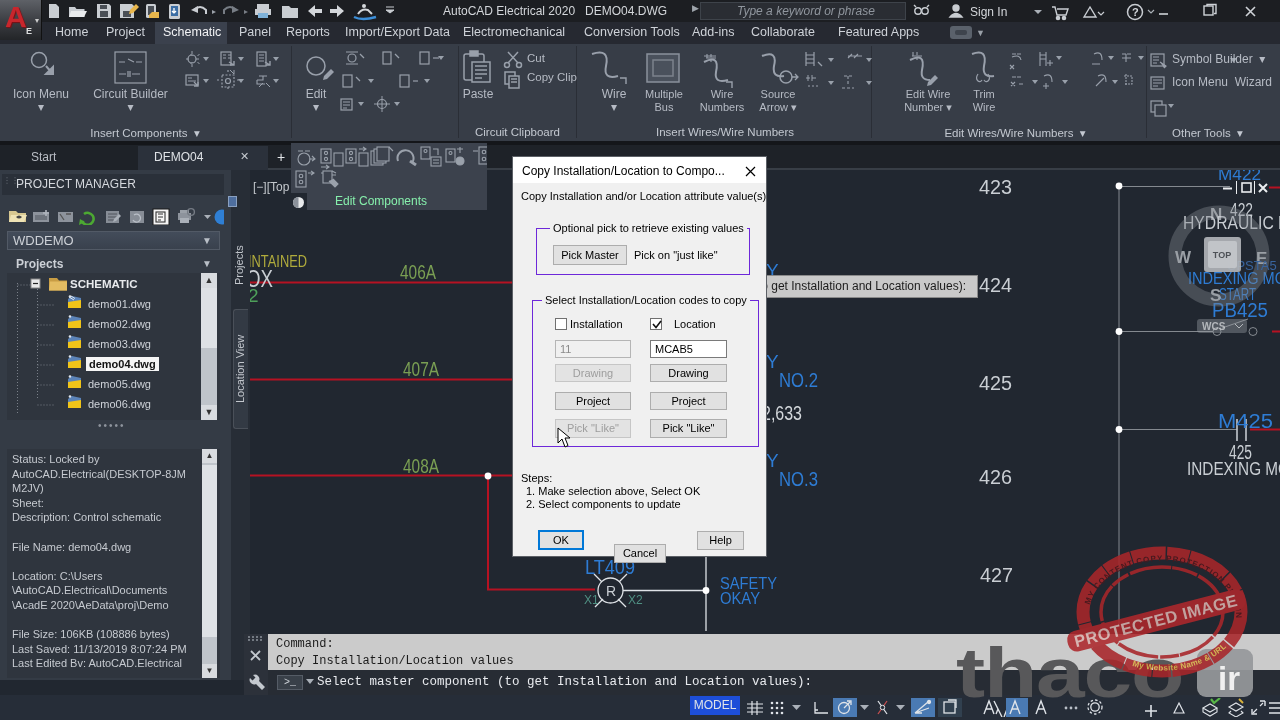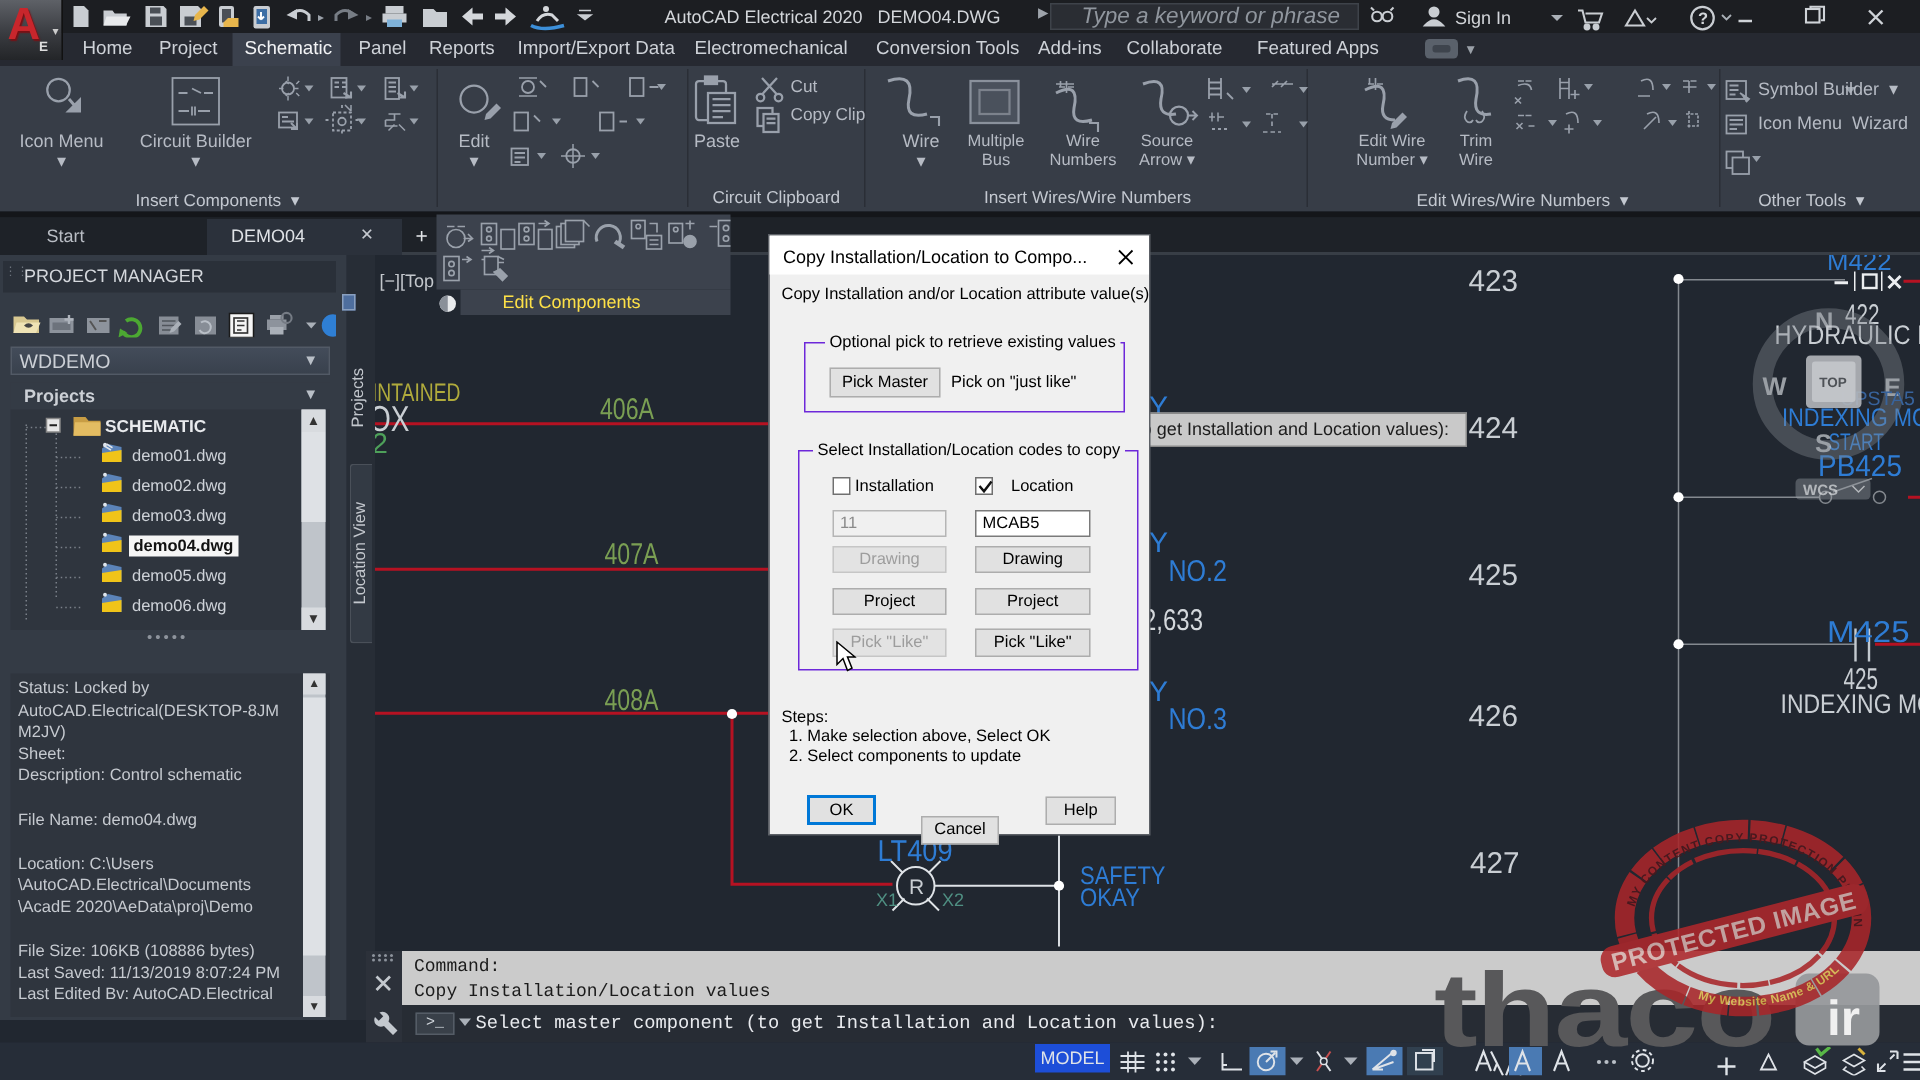--- a/index.html
+++ b/index.html
@@ -6,21 +6,21 @@
   html,body { width:1280px; height:720px; overflow:hidden; background:#212730; }
   body { font-family:"Liberation Sans", sans-serif; position:relative; }
   .abs { position:absolute; }
   
   #titlebar { left:0; top:0; width:1280px; height:22px; background:#1c1e22; }
   #logo { left:0; top:0; width:42px; height:40px; background:linear-gradient(#5e6167,#3a3c41 55%,#232528); z-index:30; border-right:1px solid #111; }
   #logo .A { position:absolute; left:5px; top:0px; font-size:30px; font-weight:bold; color:#c8262c; text-shadow:1px 1px 1px #7a1014; }
   #logo .E { position:absolute; left:26px; top:26px; font-size:9px; font-weight:bold; color:#ddd; }
   #logo .dd { position:absolute; right:2px; top:16px; color:#ccc; font-size:8px; }
   #apptitle { top:4px; left:443px; width:400px; color:#d3d6da; font-size:12px; }
-  #searchbox { left:700px; top:2px; width:206px; height:18px; background:#2a2d33; border:1px solid #3e434a; color:#90969e; font-style:italic; font-size:15px; line-height:16px; padding-left:20px; }
+  #searchbox { left:700px; top:2px; width:206px; height:18px; background:#2a2d33; border:1px solid #3e434a; color:#90969e; font-style:italic; font-size:12px; line-height:16px; padding-left:36px; }
   
   #menubar { left:0; top:22px; width:1280px; height:22px; background:#262931; }
   .mtab { position:absolute; top:25px; font-size:12.5px; color:#ced2d8; z-index:5; }
   #activetab { left:155px; top:22px; width:72px; height:22px; background:#3b414d; }
   
   #ribbon { left:0; top:44px; width:1280px; height:97px; background:#373d47; }
   .rlabel { position:absolute; top:82px; font-size:11.5px; color:#c3c8d0; text-align:center; }
   .biglabel { position:absolute; font-size:11px; color:#b6bbc4; text-align:center; line-height:13px; }
   #ribbonbottom { left:0; top:141px; width:1280px; height:4px; background:#14161a; }
   
@@ -704,21 +704,21 @@
         <circle cx="5" cy="11" r="1.8"></circle>
         <path d="M12,2 h5 m-2,-2 l3,2 -3,2"></path>
       </g>
     <g transform="translate(30,28)">
         <rect x="2" y="0" width="9" height="12"></rect>
         <path d="M0,2 h2 m9,2 h4 m-4,-4 l4,2"></path>
         <path d="M8,10 l6,6 3,-3 -5,-5" fill="#9aa1ab"></path>
       </g>
   </svg>
 </div>
-<div class="abs" style="left:307px;top:193px;width:180px;height:17px;background:#3c424d;z-index:40;color:#fde047;font-size:12px;line-height:16px;"><span style="padding-left:28px;">Edit Components</span></div>
+<div class="abs" style="left:307px;top:193px;width:180px;height:17px;background:#3c424d;z-index:40;color:#86efac;font-size:12px;line-height:16px;"><span style="padding-left:28px;">Edit Components</span></div>
 <svg class="abs" style="left:292px;top:196px;z-index:41" width="14" height="13" viewBox="0 0 14 13">
     <circle cx="6.5" cy="6.5" r="5.5" fill="#e8eaec"></circle>
     <path d="M6.5,1 a5.5,5.5 0 0 0 0,11 z" fill="#8a9099"></path>
   </svg>
 <div class="abs" id="dialog">
   <div id="dlgtitle"></div>
   <div class="abs" style="left:9px;top:7px;font-size:12px;color:#000;">Copy Installation/Location to Compo...</div>
   <svg class="abs" style="left:232px;top:9px" width="11" height="11" viewBox="0 0 11 11">
       <path d="M1,1 l9,9 m0,-9 l-9,9" stroke="#000" stroke-width="1.2"></path>
     </svg>

